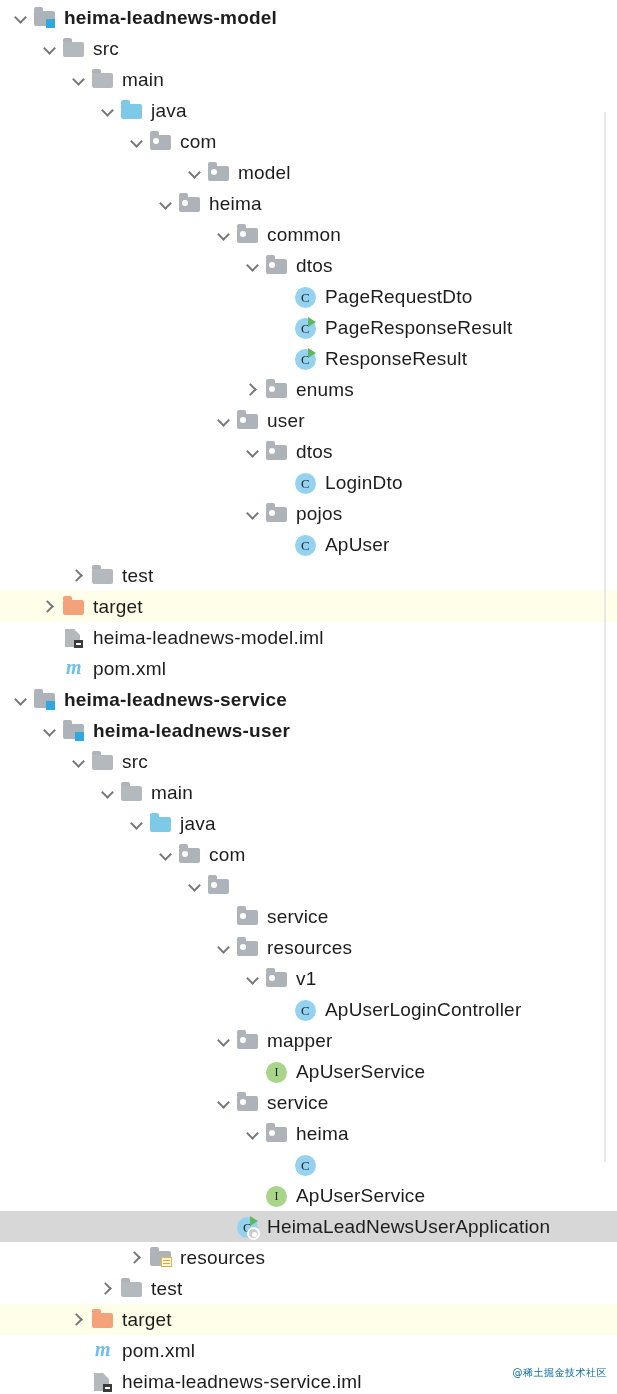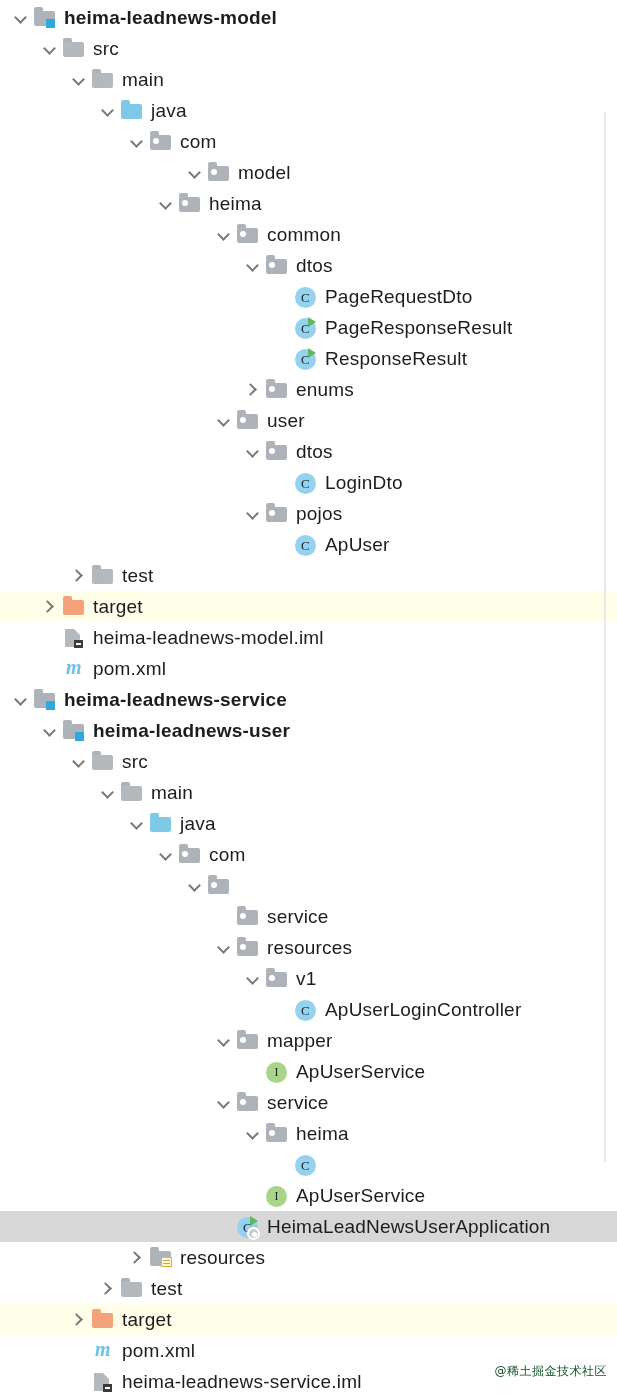--- a/index.html
+++ b/index.html
@@ -227,22 +227,22 @@
   
   #scrollbar {
     position: absolute;
     top: 112px; right: 11px;
     width: 2px; height: 1050px;
     background: #e8e8e8;
   }
   #watermark {
     position: absolute;
     right: 10px; bottom: 14px;
-    font-size: 12px;
-    color: #14532d;
+    font-size: 10px;
+    color: #0369a1;
     letter-spacing: 0.5px;
     font-family: "DejaVu Sans", sans-serif;
   }
 </style>
 </head>
 <body>
 
 <div id="tree">
     <div class="row bold">
       <span class="indent" style="width:12px"></span>

